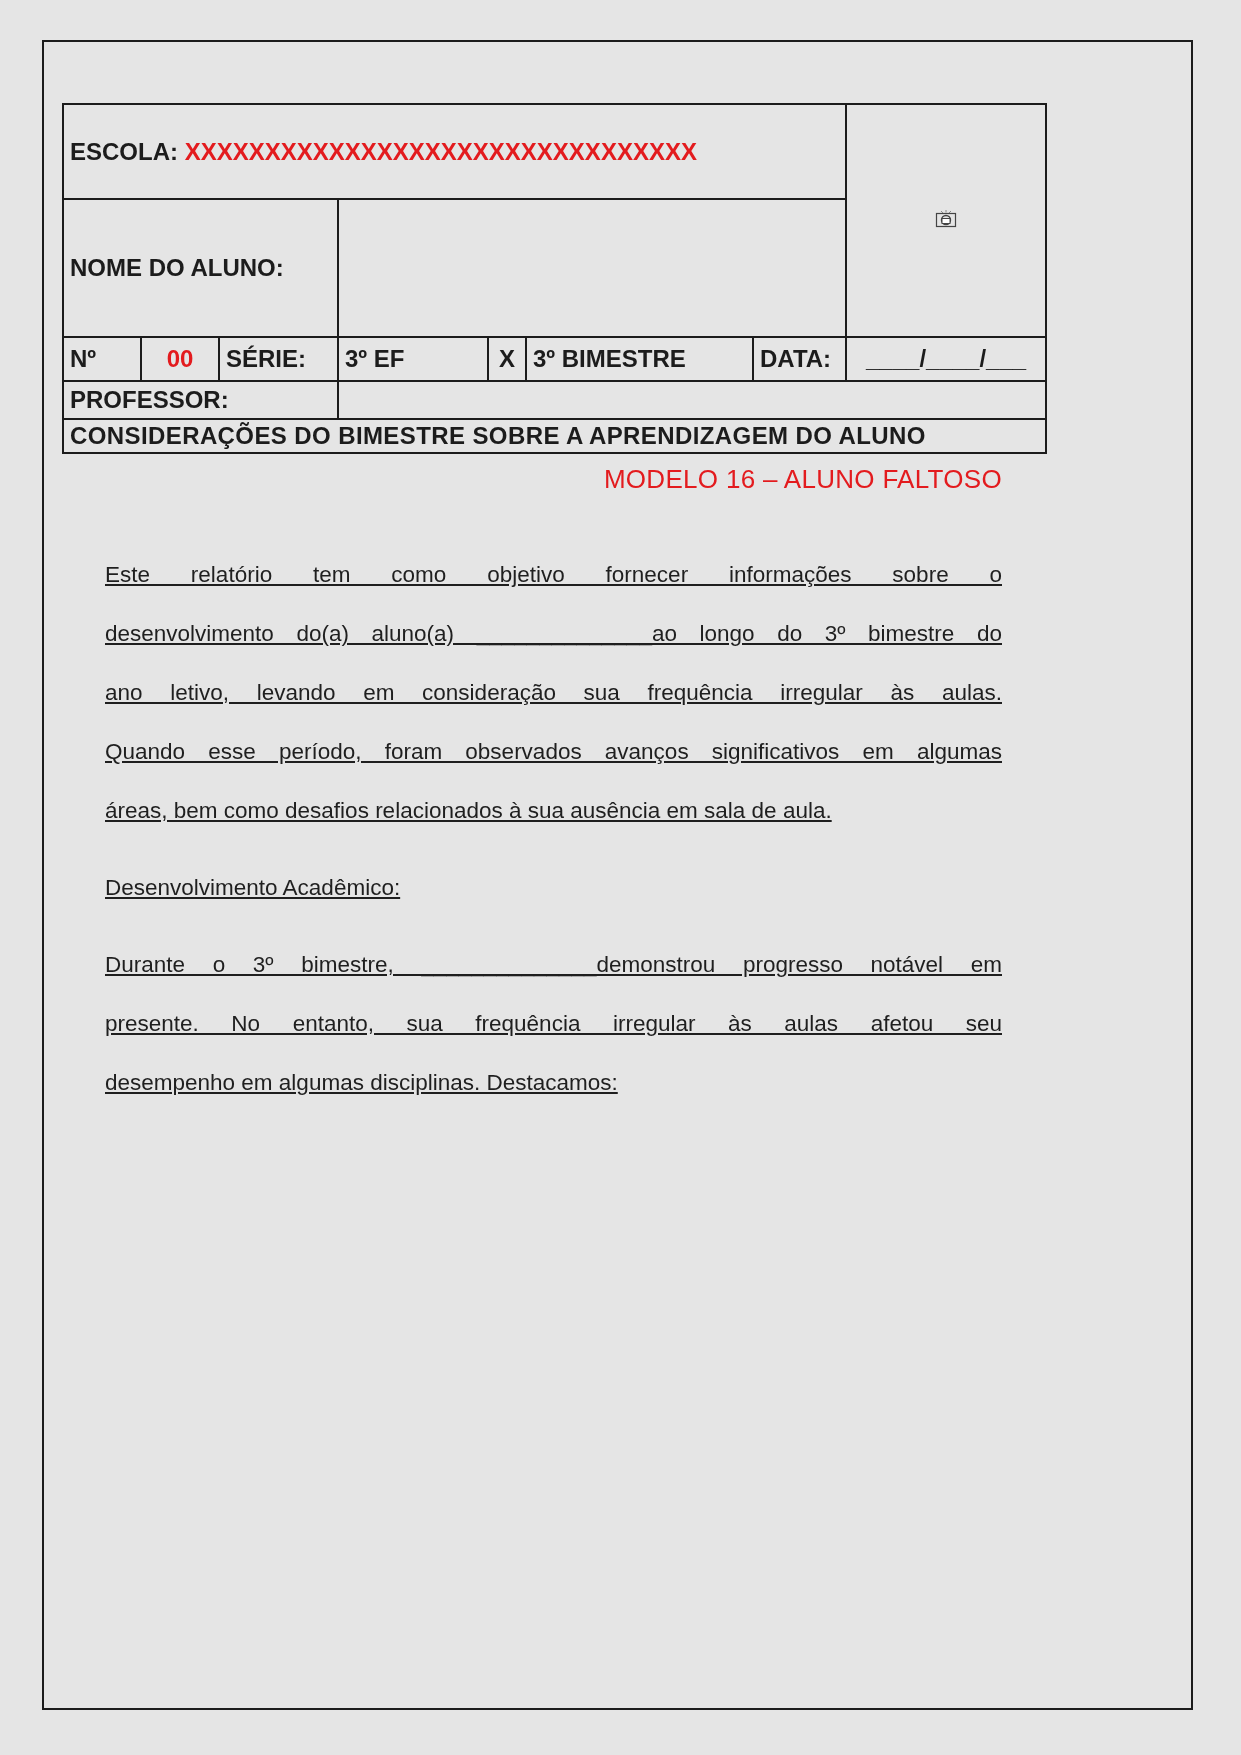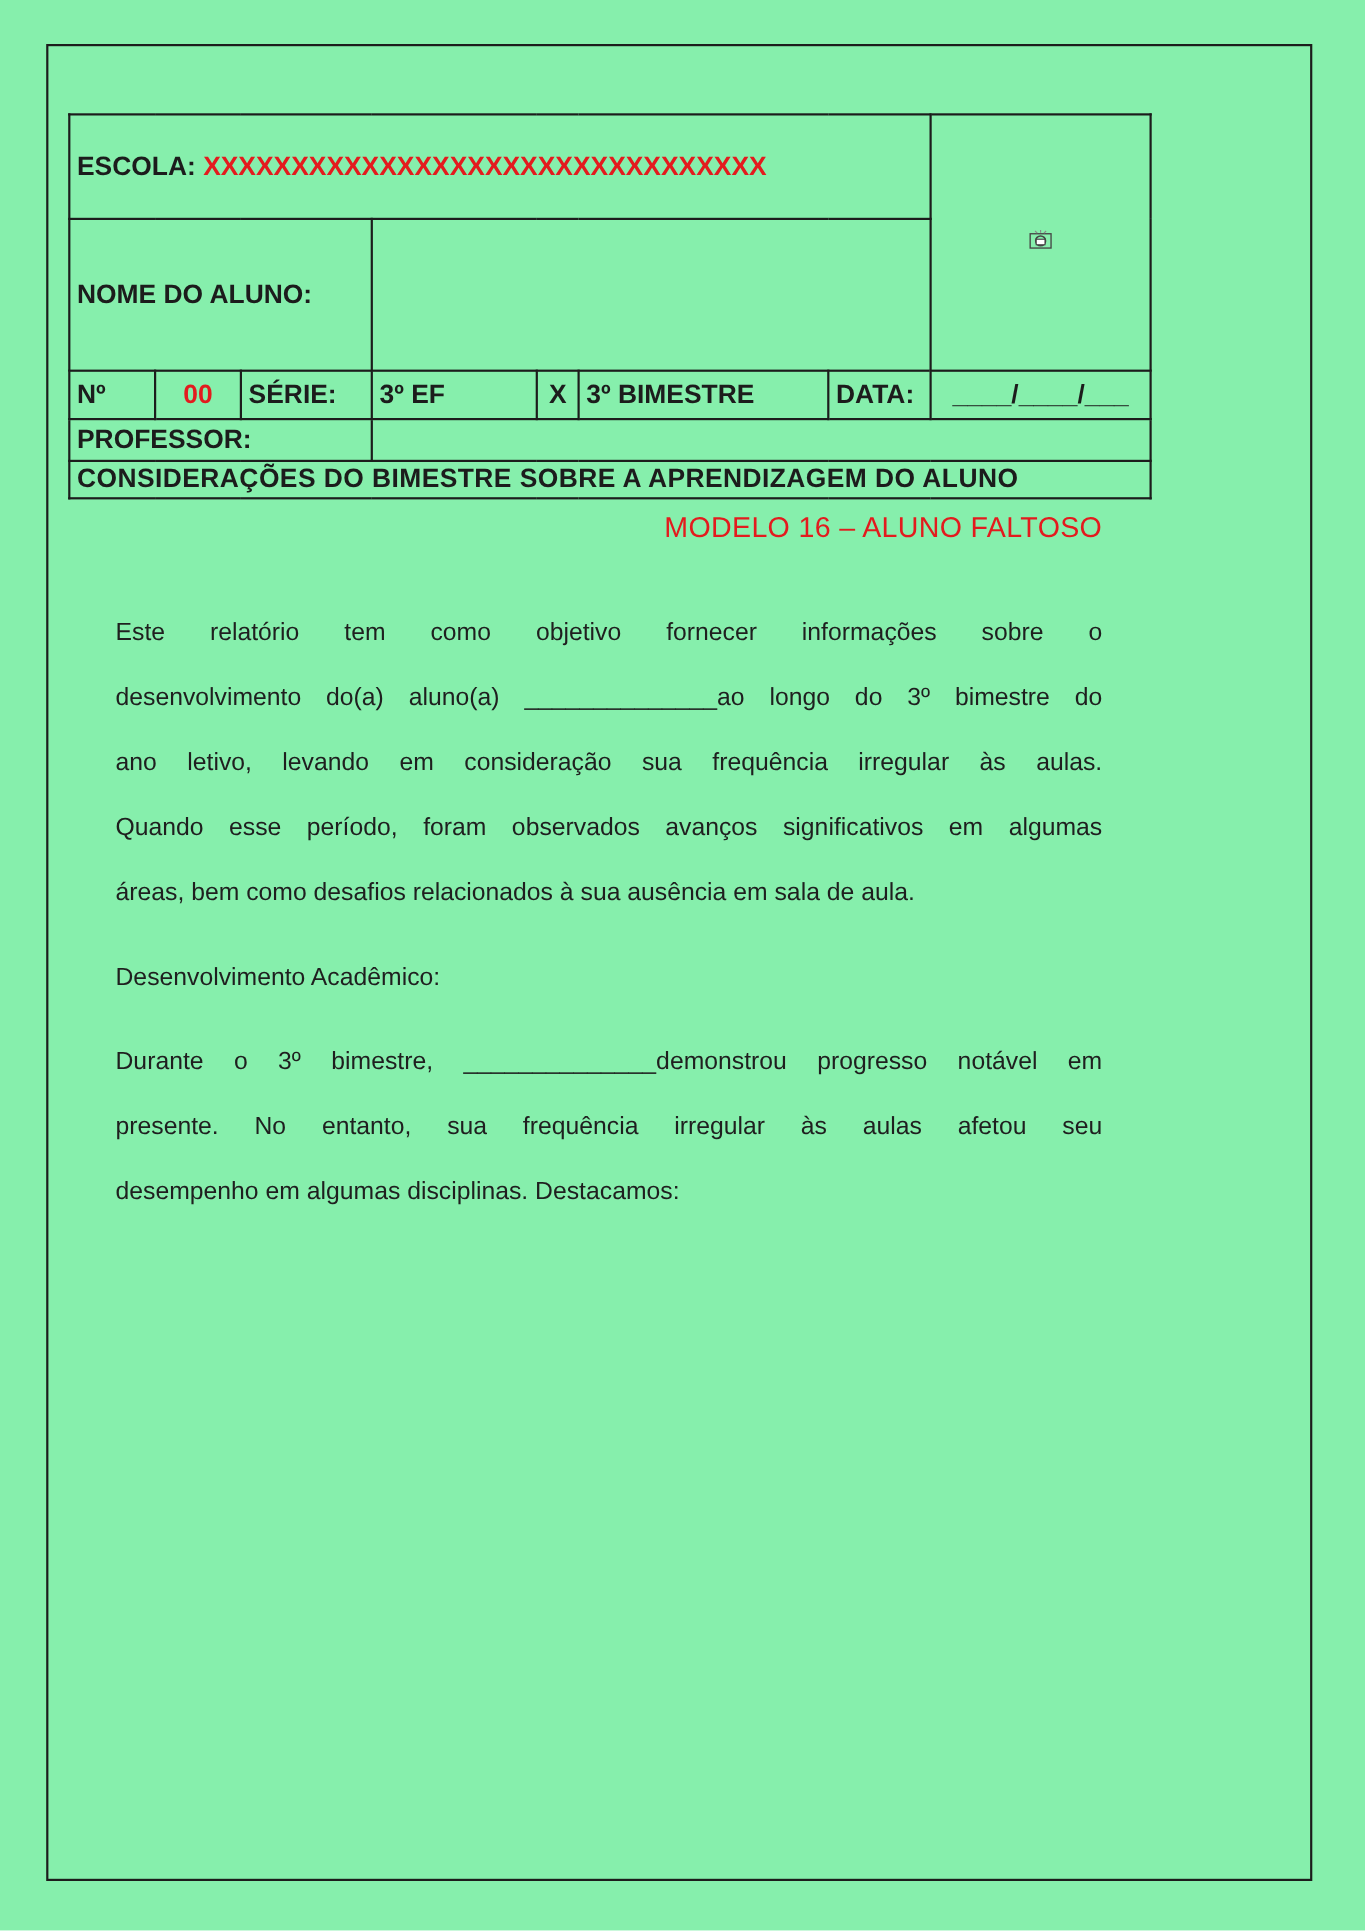--- a/index.html
+++ b/index.html
@@ -1,17 +1,17 @@
 <!DOCTYPE html>
 <html style="--red: #e31b1e;"><head>
 <meta charset="utf-8">
 <style>
   html,body { margin:0; padding:0; background:#ffffff; }
   .page {
-    position:relative; width:1241px; height:1755px; background:#86efac;
+    position:relative; width:1241px; height:1755px; background:#e5e5e5;
     font-family:"Liberation Sans","DejaVu Sans",sans-serif; color:#1c1c1c;
     overflow:hidden;
   }
   .frame {
     position:absolute; left:42px; top:40px; width:1151px; height:1670px;
     border:2px solid #1c1c1c; box-sizing:border-box;
   }
   table.doc {
     position:absolute; left:62px; top:103px; width:983px;
     border-collapse:collapse; table-layout:fixed;
@@ -31,21 +31,21 @@
   .center { text-align:center;margin-left:16px; }
   .modelo {
     position:absolute; left:62px; top:464px; width:940px;
     text-align:right; font-weight:normal; font-size:26px; color:var(--red);
     letter-spacing:.3px;
   }
   .body-text {
     position:absolute; left:105px; top:545px; width:897px;
     font-size:22.5px; color:#1f1f1f;
   }
-  .para { margin:0; }
+  .para { margin:0;text-decoration:underline; }
   .para + .para { margin-top:18px; }
   .line { height:59px; line-height:59px; white-space:normal; }
   .line.j { text-align:justify; text-align-last:justify; }
   .icon-ph { display:inline-block; }
 </style>
 </head>
 <body>
 
 <div class="page">
   <div class="frame"></div>

